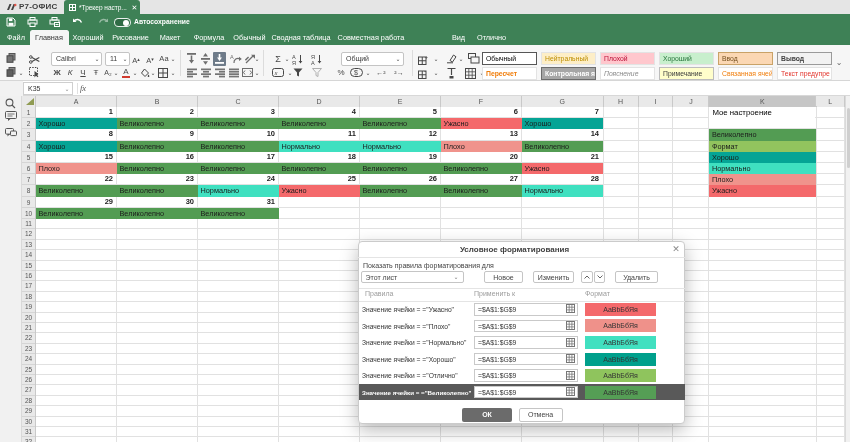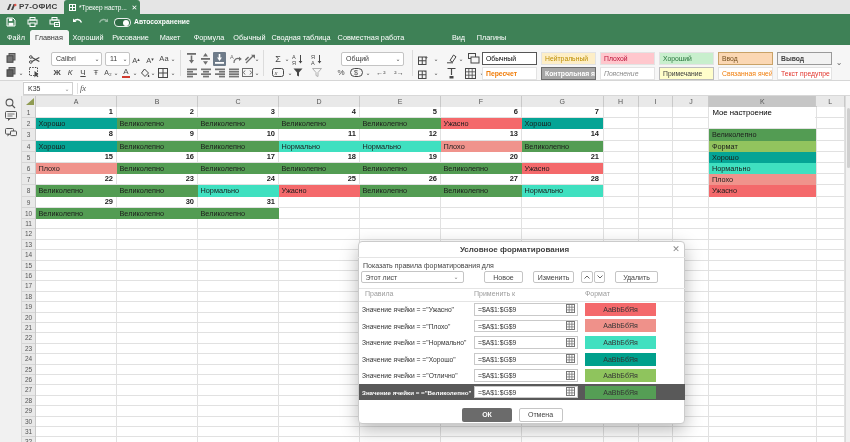--- a/index.html
+++ b/index.html
@@ -55,21 +55,21 @@
 <div class="abs" style="left:29.5px;top:29.5px;width:39px;height:15px;line-height:16px;font-size:7.3px;color:#383838;text-align:center;">Главная</div>
 <div class="abs" style="left:16.0px;top:29.5px;width:120px;margin-left:-60px;height:15px;line-height:16px;font-size:7.3px;color:#fff;text-align:center;">Файл</div>
 <div class="abs" style="left:88.0px;top:29.5px;width:120px;margin-left:-60px;height:15px;line-height:16px;font-size:7.3px;color:#fff;text-align:center;">Хороший</div>
 <div class="abs" style="left:130.5px;top:29.5px;width:120px;margin-left:-60px;height:15px;line-height:16px;font-size:7.3px;color:#fff;text-align:center;">Рисование</div>
 <div class="abs" style="left:170.0px;top:29.5px;width:120px;margin-left:-60px;height:15px;line-height:16px;font-size:7.3px;color:#fff;text-align:center;">Макет</div>
 <div class="abs" style="left:209.0px;top:29.5px;width:120px;margin-left:-60px;height:15px;line-height:16px;font-size:7.3px;color:#fff;text-align:center;">Формула</div>
 <div class="abs" style="left:249.5px;top:29.5px;width:120px;margin-left:-60px;height:15px;line-height:16px;font-size:7.3px;color:#fff;text-align:center;">Обычный</div>
 <div class="abs" style="left:301.0px;top:29.5px;width:120px;margin-left:-60px;height:15px;line-height:16px;font-size:7.3px;color:#fff;text-align:center;">Сводная таблица</div>
 <div class="abs" style="left:371.0px;top:29.5px;width:120px;margin-left:-60px;height:15px;line-height:16px;font-size:7.3px;color:#fff;text-align:center;">Совместная работа</div>
 <div class="abs" style="left:458.5px;top:29.5px;width:120px;margin-left:-60px;height:15px;line-height:16px;font-size:7.3px;color:#fff;text-align:center;">Вид</div>
-<div class="abs" style="left:491.5px;top:29.5px;width:120px;margin-left:-60px;height:15px;line-height:16px;font-size:7.3px;color:#fff;text-align:center;">Плагины</div>
+<div class="abs" style="left:491.5px;top:29.5px;width:120px;margin-left:-60px;height:15px;line-height:16px;font-size:7.3px;color:#fff;text-align:center;">Отлично</div>
 <div class="abs" style="left:0;top:44.5px;width:850px;height:36.5px;background:#f6f6f6;border-bottom:1px solid #d6d6d6;"></div>
 <svg class="ic" style="left:6px;top:53px" width="10" height="10" viewBox="0 0 10 10">
 <rect x="3" y="0.5" width="6" height="6.5" fill="#8a8a8a" stroke="#555"></rect>
 <rect x="1" y="2.8" width="6" height="6.5" fill="#757575" stroke="#484848"></rect>
 </svg>
 <svg class="ic" style="left:6px;top:67px" width="10" height="10" viewBox="0 0 10 10">
 <rect x="3" y="0.5" width="6" height="6.5" fill="#8a8a8a" stroke="#555"></rect>
 <rect x="1" y="2.8" width="6" height="6.5" fill="#5f5f5f" stroke="#484848"></rect>
 </svg>
 <div class="abs" style="left:21.0px;top:67.5px;width:30px;margin-left:-15px;height:10px;line-height:10px;text-align:center;font-size:6.0px;color:#474747;font-weight:400;">⌄</div>

